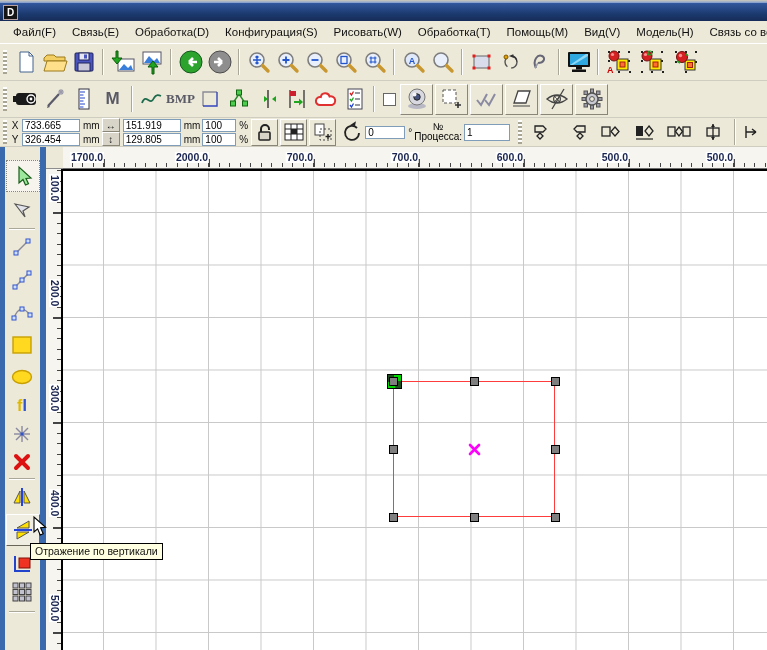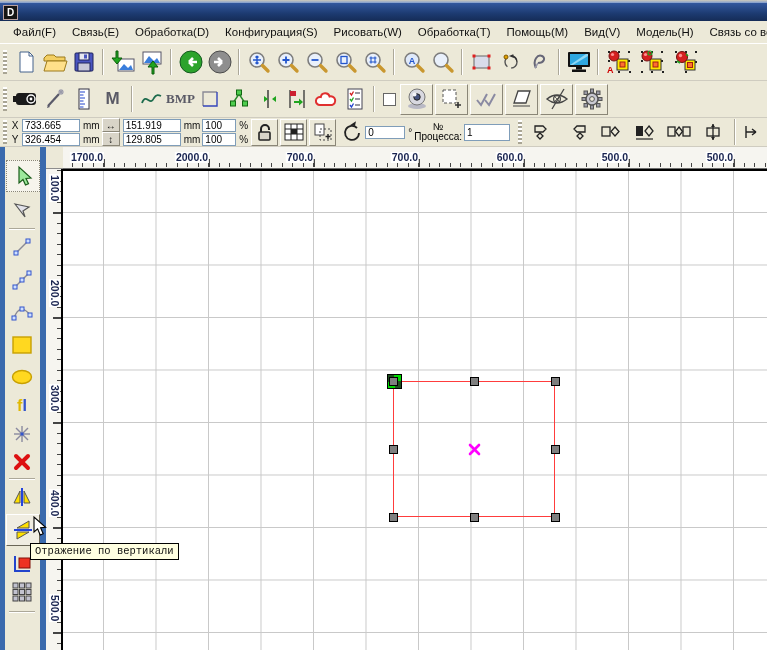--- a/index.html
+++ b/index.html
@@ -65,21 +65,21 @@
   #canvas{position:absolute;left:63px;top:171px;width:704px;height:479px;background:#fff;
           background-image:linear-gradient(to right,#c9c9c9 1px,transparent 1px),
                            linear-gradient(to bottom,#c9c9c9 1px,transparent 1px);
           background-size:52.5px 52.5px;background-position:40px 41px;}
   #selrect{position:absolute;left:330px;top:210px;width:162px;height:136px;border:1px solid #ff3c3c;box-sizing:border-box;}
   .handle{position:absolute;width:9px;height:9px;background:#7f7f7f;border:1px solid #000;box-sizing:border-box;}
   #startmark{position:absolute;left:324px;top:203px;width:15px;height:15px;border:1px solid #000;box-sizing:border-box;
              background:conic-gradient(#00d800 0 25%,#1e4d1e 0 50%,#00d800 0 75%,#1e4d1e 0);}
   #centerx{position:absolute;left:405px;top:272px;}
   #tooltip{position:absolute;left:30px;top:543px;background:#ffffe1;border:1px solid #000;
-           font-size:10.5px;color:#111;padding:1px 4px 2px;white-space:nowrap;z-index:40;font-family:Liberation Mono, monospace;}
+           font-size:10.5px;color:#111;padding:1px 4px 2px;white-space:nowrap;z-index:40;}
   #cursor{position:absolute;left:33px;top:516px;z-index:50;}
   svg{display:block;}
 </style>
 </head>
 <body>
 
 <div id="frame-top"></div>
 <div id="titlebar">
   <div id="app-icon">D</div>
 </div>

